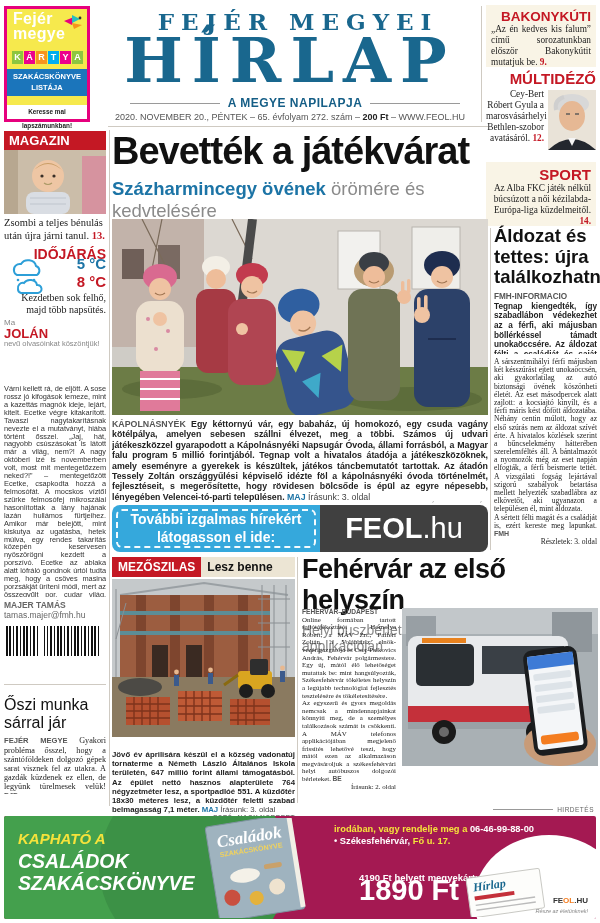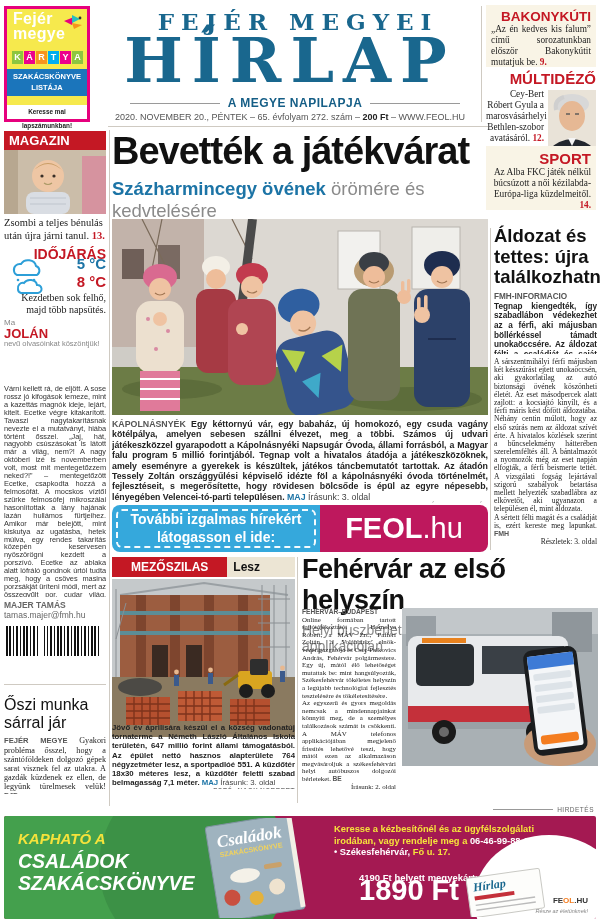--- a/index.html
+++ b/index.html
@@ -56,25 +56,25 @@
   
   .headline{font-family:"Liberation Sans",sans-serif;font-weight:bold;color:#111;font-size:38px;letter-spacing:-1px;}
   .subhead{font-family:"Liberation Sans",sans-serif;font-size:18.5px;color:#8a8a8a;}
   .photo-caption{font-family:"Liberation Sans",sans-serif;font-weight:bold;font-size:8.8px;line-height:1.18;color:#222;}
 
   
   .feol{left:112px;top:505px;width:376px;height:47px;display:flex;border-radius:8px;overflow:hidden;}
   .feol-blue{flex:1;background:#35a8dc;position:relative;display:flex;flex-direction:column;justify-content:center;align-items:center;
       color:#fff;font-family:"Liberation Sans",sans-serif;font-weight:bold;font-size:14px;line-height:1.25;}
   .feol-blue .dash{position:absolute;inset:4px;border:2px dashed rgba(255,255,255,.95);border-radius:6px;}
-  .feol-orange{width:168px;background:#be185d;display:flex;justify-content:center;align-items:center;color:#fff;
+  .feol-orange{width:168px;background:#404040;display:flex;justify-content:center;align-items:center;color:#fff;
       font-family:"Liberation Sans",sans-serif;font-size:29px;}
 
   .tagstrip{display:flex;height:20px;font-family:"Liberation Sans",sans-serif;font-weight:bold;font-size:12px;line-height:20px;}
-  .tagstrip .tag{background:#c41824;color:#fff;padding:0 19px;}
+  .tagstrip .tag{background:#c41824;color:#fff;padding:0 6px;}
   .tagstrip .rest{background:#ece5d4;color:#111;padding:0 6px;flex:1;}
 
   .sub-headline{font-family:"Liberation Sans",sans-serif;font-weight:bold;color:#111;font-size:27px;letter-spacing:-.5px;}
   .sub-subhead{font-family:"Liberation Sans",sans-serif;font-size:14px;color:#8a8a8a;margin-top:36px;}
   .colbody{font-size:6.9px;line-height:1.1;text-align:justify;}
   .leadin{font-family:"Liberation Sans",sans-serif;font-weight:bold;color:#555;}
 
   .crime-headline{font-family:"Liberation Sans",sans-serif;font-weight:bold;font-size:18.5px;line-height:1.12;color:#111;}
   .crime-lead{font-family:"Liberation Sans",sans-serif;font-weight:bold;font-size:8.2px;line-height:1.18;text-align:justify;color:#222;}
   .crime-body{font-size:7.6px;line-height:1.08;text-align:justify;}
@@ -158,21 +158,21 @@
       <line x1="18" y1="24" x2="22" y2="24" stroke="#555" stroke-width="1.4"></line>
       <line x1="27" y1="24" x2="31" y2="24" stroke="#555" stroke-width="1.4"></line>
       <path d="M0,60 Q24,38 48,60 Z" fill="#23272e"></path>
       <polygon points="20,48 28,48 24,56" fill="#f4f4f4"></polygon>
     </svg>
     <div class="rail-text" style="width:58px;margin-top:2px;text-align:right">
       <span>Cey-Bert Róbert Gyula a marosvásárhelyi Bethlen-szobor avatásáról. </span><span class="pageref">12.</span>
     </div>
   </div>
 
-  <div class="abs railbox" style="left:486px;top:146px;width:110px;height:64px">
+  <div class="abs railbox" style="left:486px;top:162px;width:110px;height:64px">
     <div class="rail-title" style="font-size:15px">SPORT</div>
     <div class="rail-text" style="text-align:right"><span>Az Alba FKC játék nélkül búcsúzott a női kézilabda-Európa-liga küzdelmeitől. </span><span class="pageref">14.</span></div>
   </div>
 
   <div class="magazin-banner abs">MAGAZIN</div>
   <svg class="abs" style="left:4px;top:150px" width="102" height="64" viewBox="0 0 102 64">
     <rect width="102" height="64" fill="#cbbda9"></rect>
     <rect x="0" y="0" width="14" height="64" fill="#b7a790"></rect>
     <rect x="78" y="6" width="24" height="58" fill="#d6939f"></rect>
     <circle cx="44" cy="26" r="16" fill="#eec6a4"></circle>
@@ -356,21 +356,21 @@
     </g>
     <g>
       <rect x="62" y="96" width="5" height="11" fill="#3b5a8c"></rect>
         <circle cx="64.5" cy="93" r="2.4" fill="#e8b88f"></circle>
       <rect x="96" y="94" width="5" height="11" fill="#3b5a8c"></rect>
         <circle cx="98.5" cy="91" r="2.4" fill="#e8b88f"></circle>
       <rect x="168" y="92" width="5" height="11" fill="#3b5a8c"></rect>
         <circle cx="170.5" cy="89" r="2.4" fill="#e8b88f"></circle>
     </g>
   </svg>
-  <div class="abs photo-caption just ovh" style="left:112px;top:723px;width:183px;height:66px;font-size:7.8px">
+  <div class="abs photo-caption just ovh" style="left:112px;top:750px;width:183px;height:66px;font-size:7.8px">
     <span>Jövő év áprilisára készül el a község vadonatúj tornaterme a Németh László Általános Iskola területén, 647 millió forint állami támogatásból. Az épület nettó hasznos alapterülete 764 négyzetméter lesz, a sportpadlóé 551. A küzdőtér 18x30 méteres lesz, a küzdőtér feletti szabad belmagasság 7,1 méter. </span><span style="color:#1c74a6">MAJ</span><span style="font-weight:normal;color:#444"> Írásunk: 3. oldal</span>
     <div class="credit">FOTÓ: NAGY NORBERT</div>
   </div>
 
   <div class="vline" style="left:297px;top:557px;height:246px"></div>
 
   <div class="abs sub-headline" style="left:302px;top:554px;width:296px">Fehérvár az első helyszín</div>
   <div class="abs sub-subhead" style="left:302px;top:586px;width:296px">Helyi buszbérletet vehetünk mától a MÁV applikációján</div>
   <div class="abs colbody ovh" style="left:302px;top:608px;width:94px;height:196px">
     <span class="leadin" style="font-size:6.6px">FEHÉRVÁR–BUDAPEST</span><span> Online formában tartott sajtótájékoztatót Homolya Róbert, a MÁV Zrt., Pafféri Zoltán, a Volánbusz elnök-vezérigazgatója és Cser-Palkovics András, Fehérvár polgármestere. Egy új, mától élő lehetőséget mutattak be: mint hangsúlyozták, Székesfehérvár tökéletes helyszín a legújabb technológiai fejlesztés tesztelésére és tökéletesítésére.</span><br>
@@ -434,21 +434,20 @@
         <text x="60" y="24" text-anchor="middle" font-family="Liberation Serif, serif" font-style="italic" font-weight="bold" font-size="17" fill="#ffffff">Családok</text>
         <text x="60" y="34" text-anchor="middle" font-family="Liberation Sans, sans-serif" font-weight="bold" font-size="7" fill="#f3d35a">SZAKÁCSKÖNYVE</text>
         <ellipse cx="50" cy="56" rx="15" ry="7" fill="#f4f1e8"></ellipse>
         <circle cx="34" cy="76" r="8" fill="#c94f3f"></circle>
         <circle cx="58" cy="80" r="7" fill="#e4b23c"></circle>
         <circle cx="80" cy="72" r="8" fill="#efe3cf"></circle>
         <rect x="70" y="48" width="18" height="5" rx="2" fill="#c9a16a"></rect>
       </g>
     </svg>
     <div class="ad-info">
-      <div>Keresse a kézbesítőnél és az ügyfélszolgálati</div>
       <div><span>irodában, vagy rendelje meg a </span><span class="wht">06-46-99-88-00</span></div>
       <div><span class="wht">• Székesfehérvár, </span><span>Fő u. 17.</span></div>
     </div>
     <div class="ad-priceold">4190 Ft helyett megyekártyával</div>
     <div class="ad-price">1890 Ft</div>
     <div class="ad-corner"></div>
     <svg class="abs" style="right:48px;bottom:2px" width="84" height="52" viewBox="0 0 84 52">
       <g transform="rotate(-8 42 26)">
         <rect x="4" y="8" width="74" height="40" rx="2" fill="#fdfdfb" stroke="#c9c9c4"></rect>
         <text x="10" y="22" font-family="Liberation Serif, serif" font-weight="bold" font-style="italic" font-size="12" fill="#19678e">Hírlap</text>

